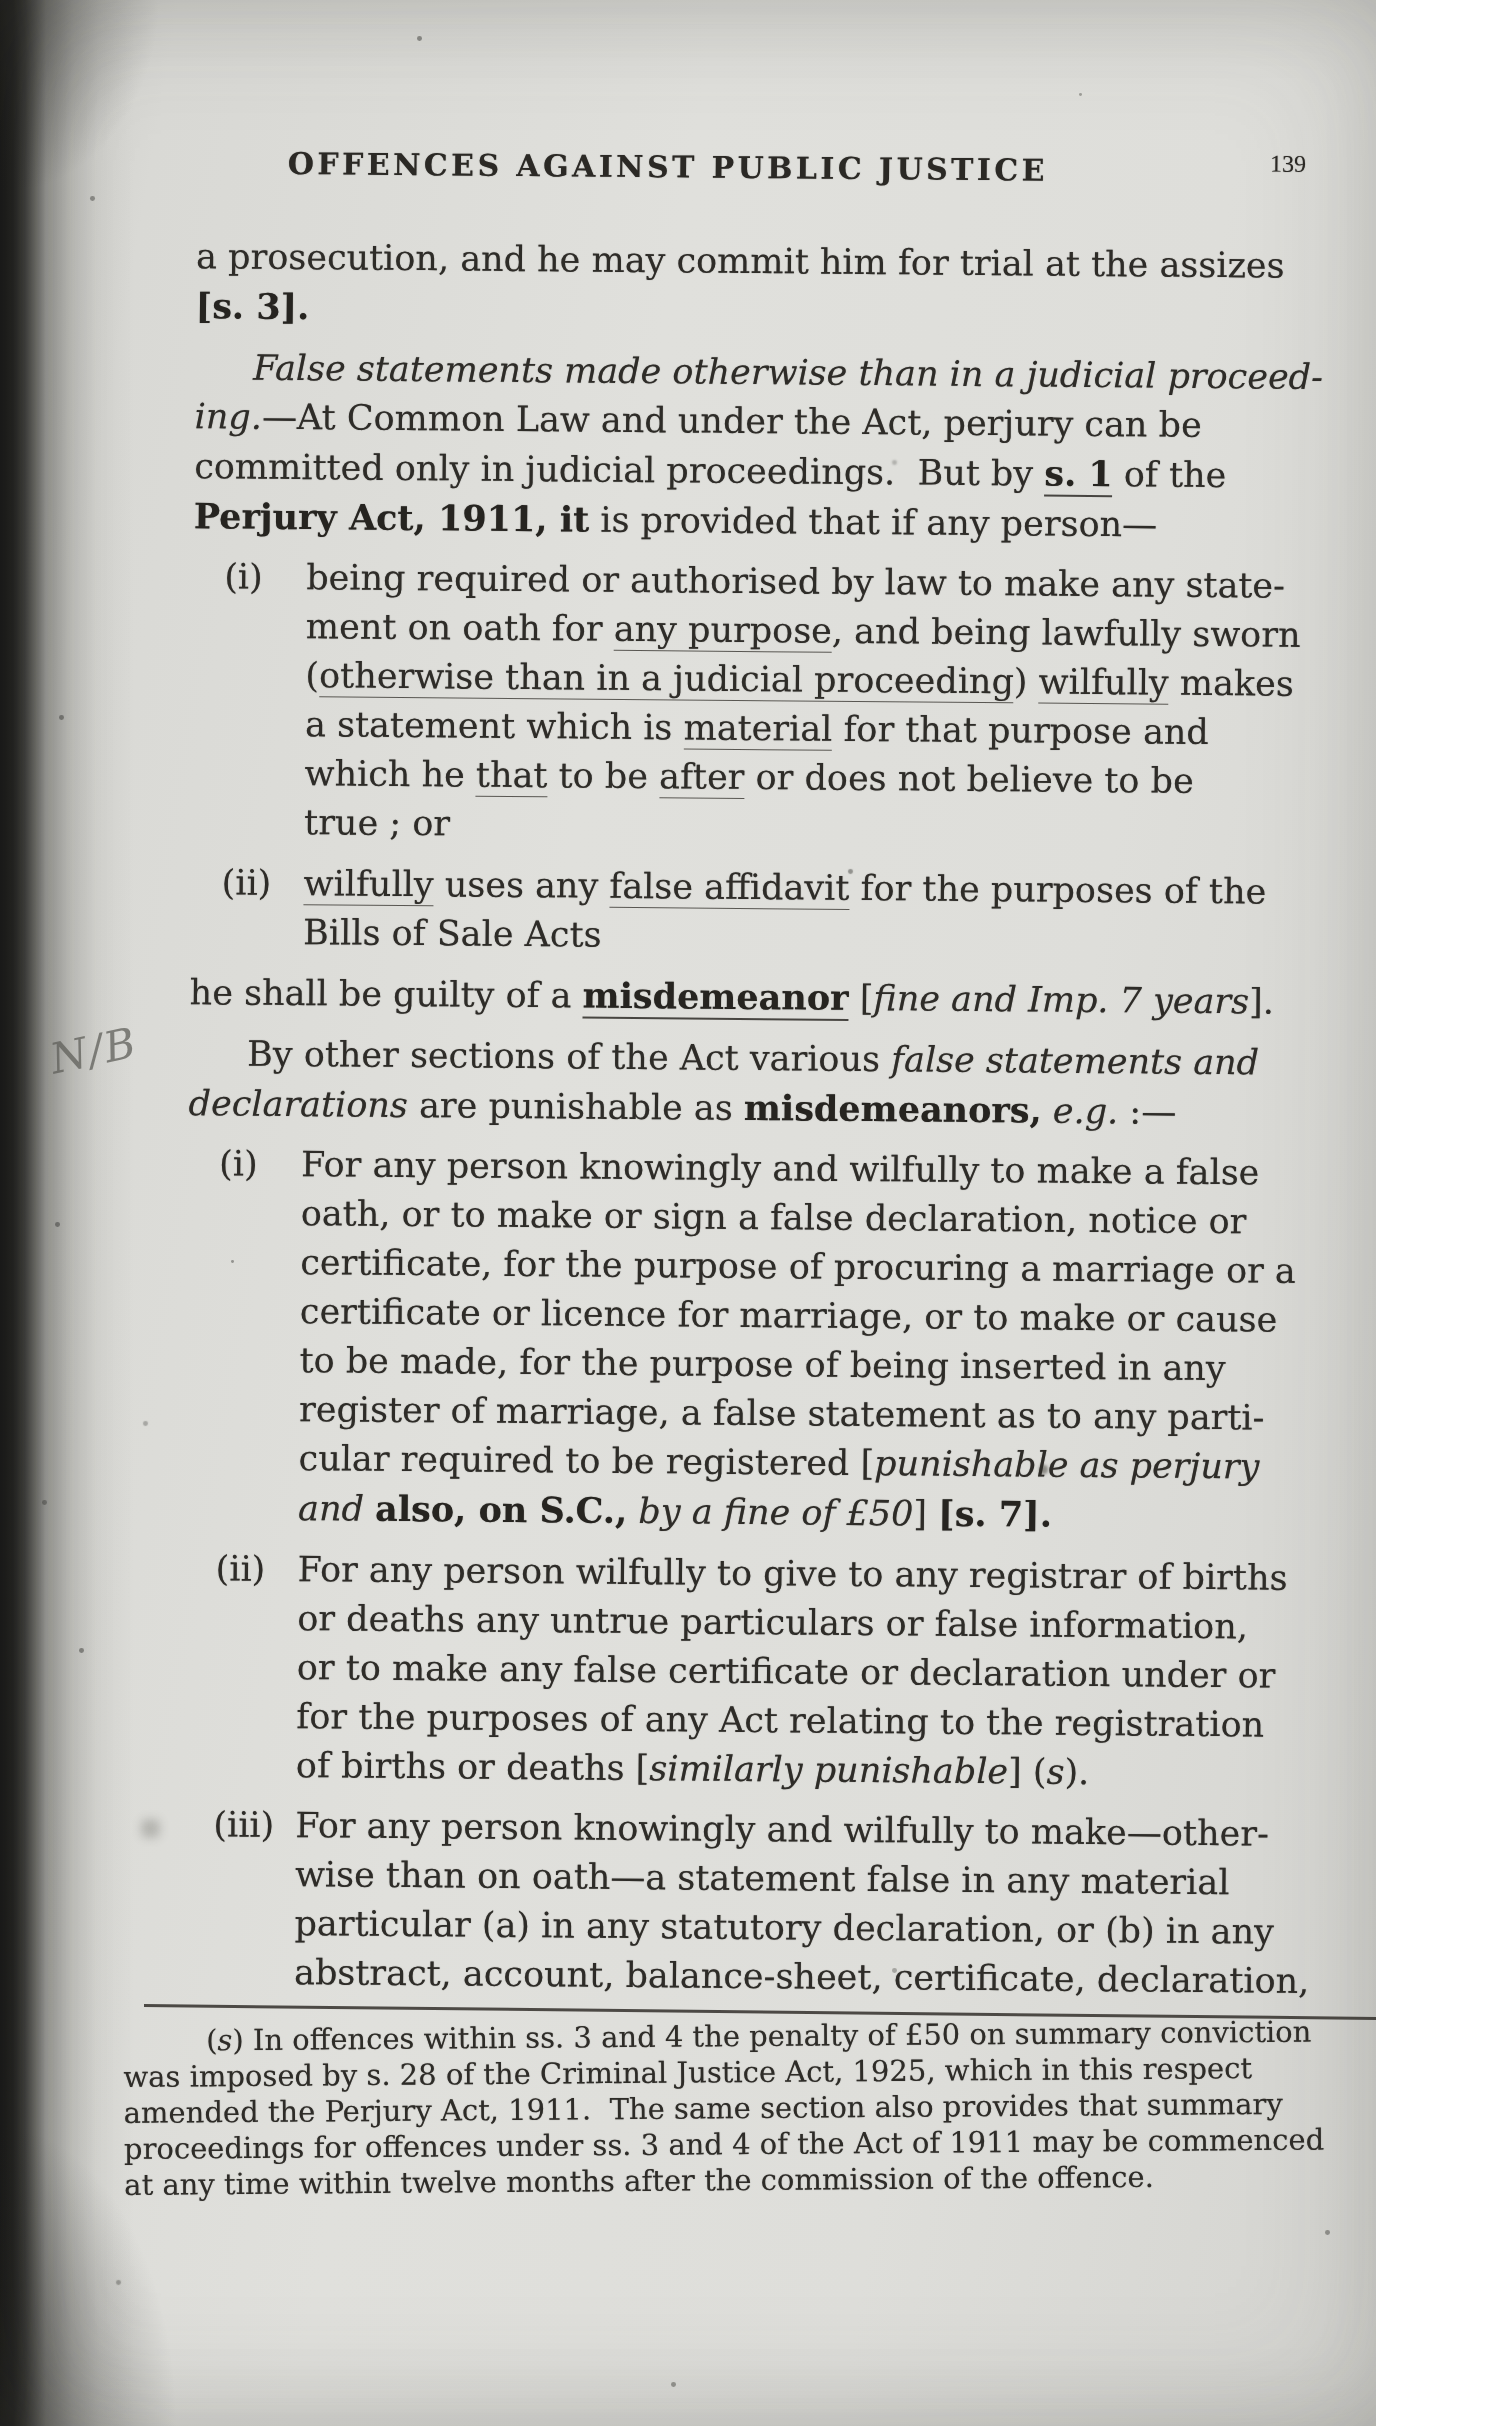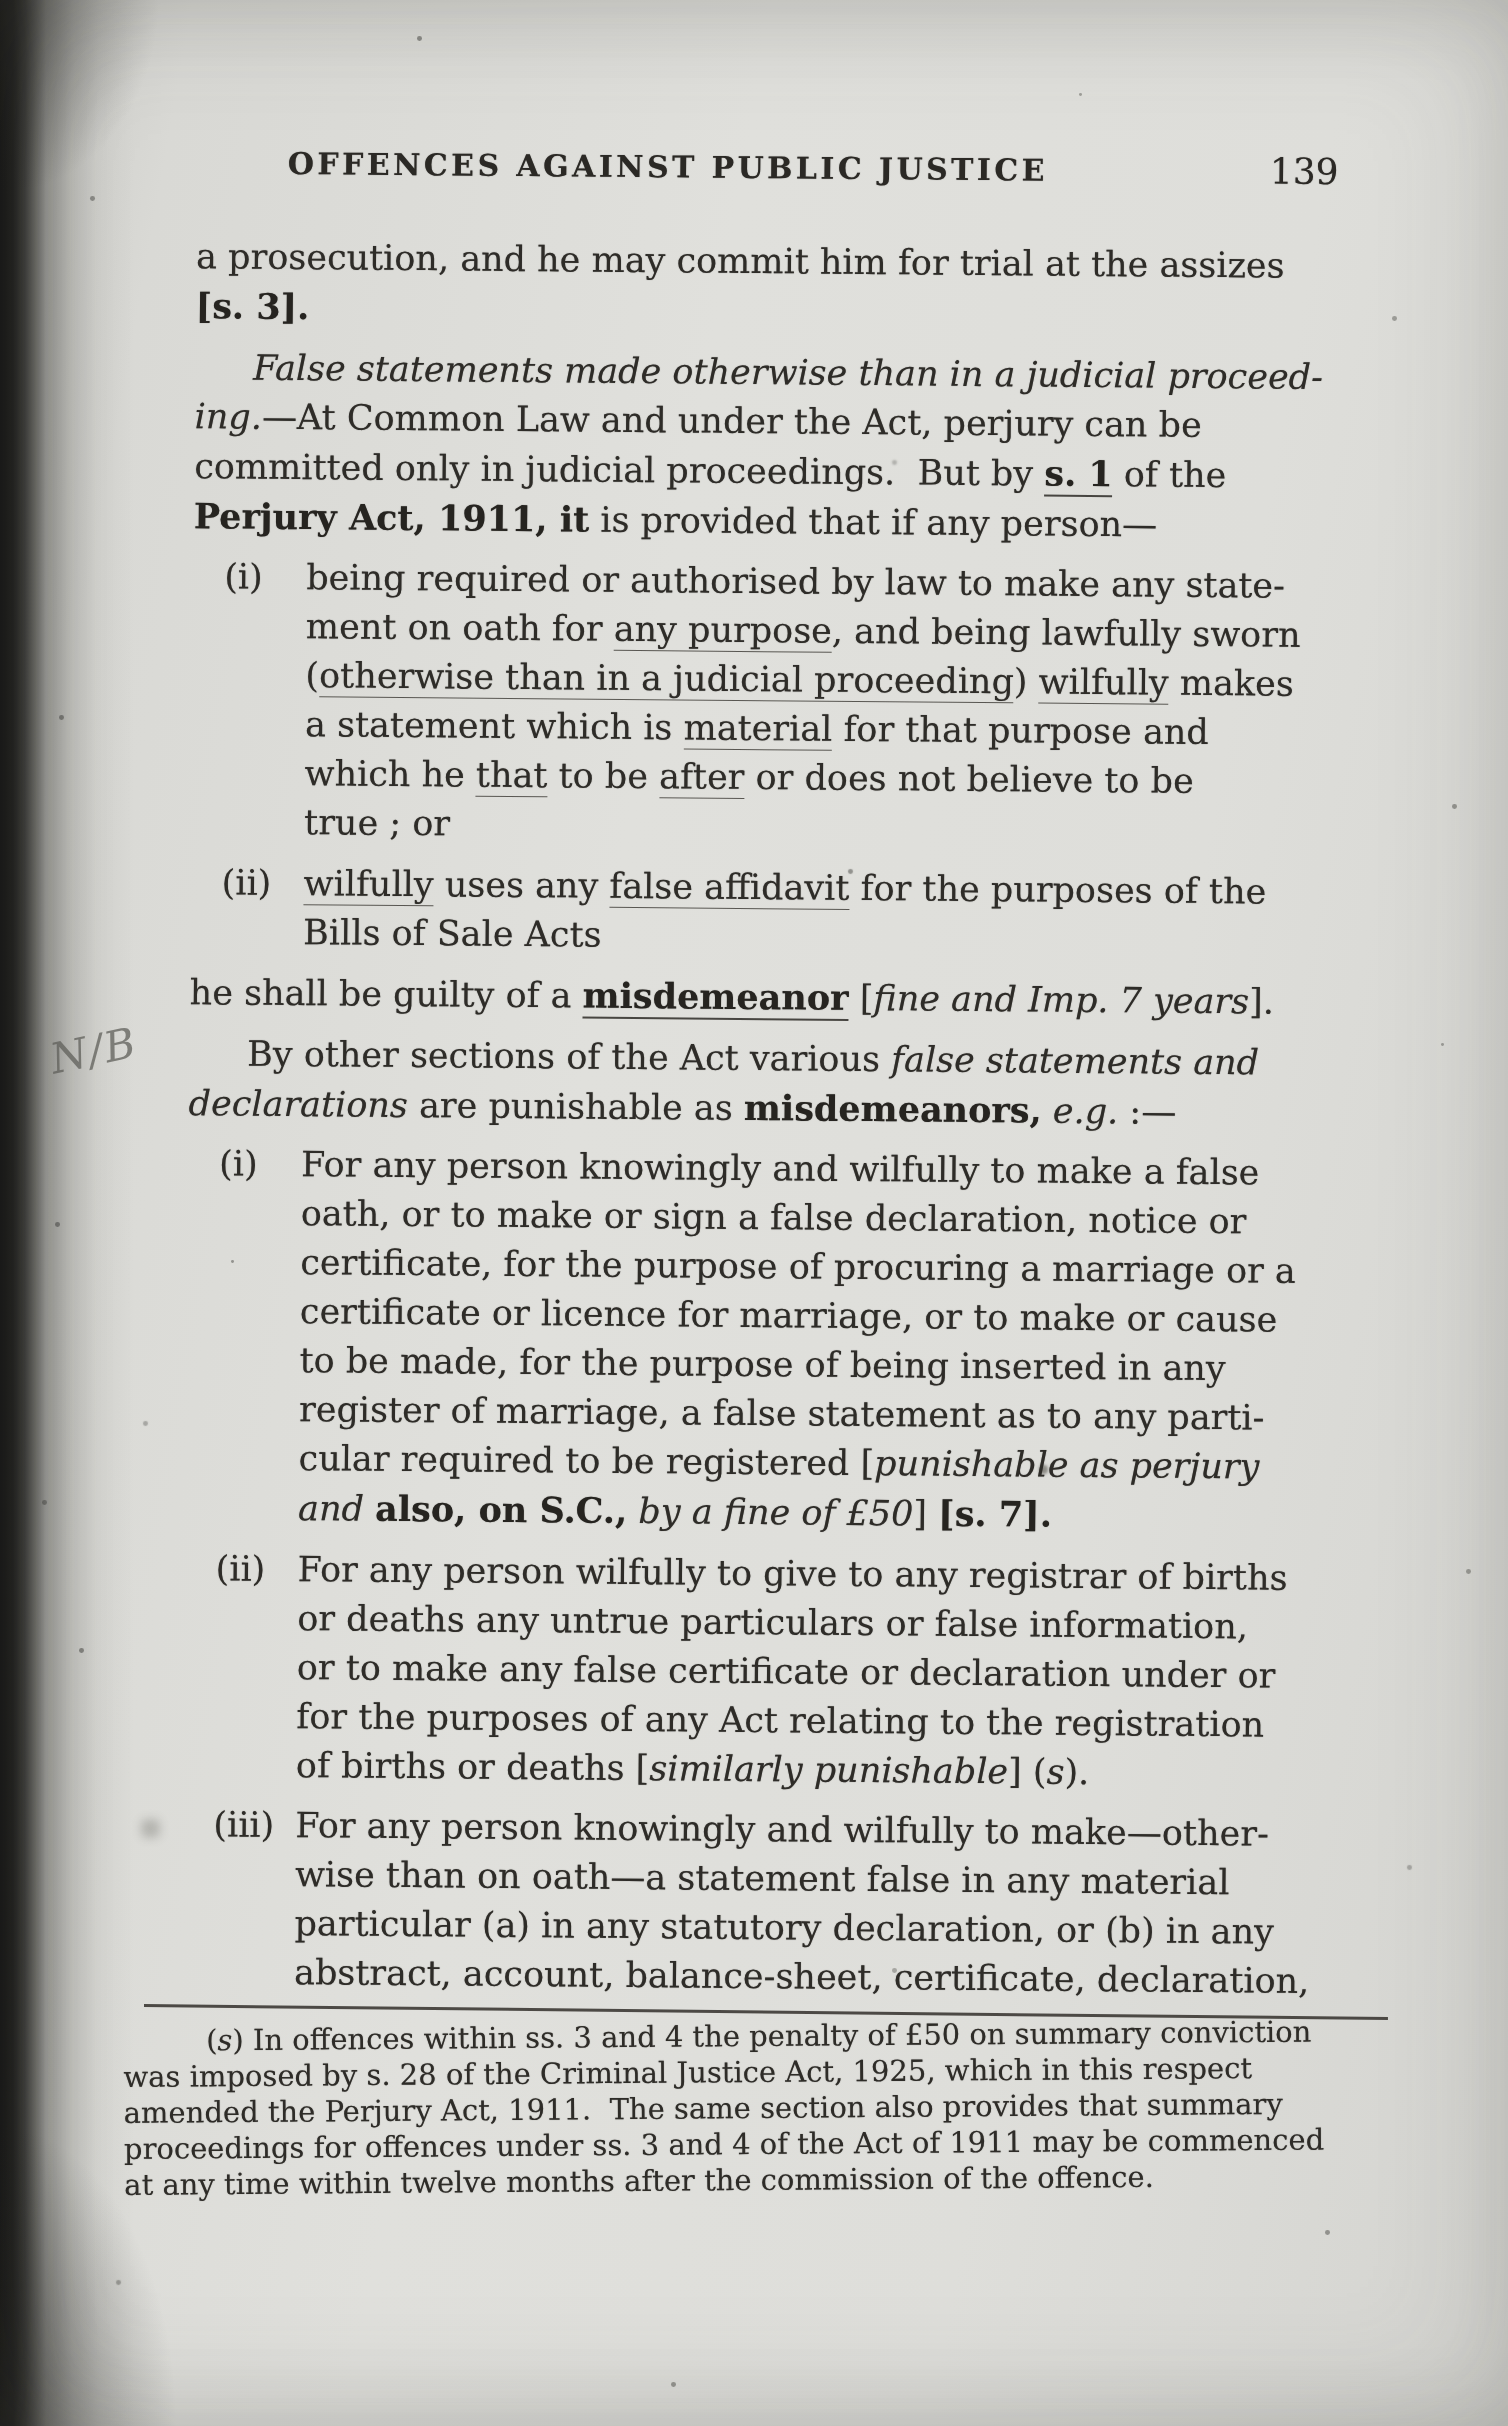--- a/index.html
+++ b/index.html
@@ -1,18 +1,18 @@
 <!DOCTYPE html>
 <html><head>
 <meta charset="utf-8">
 <style>
   html,body{margin:0;padding:0;}
   .page{
     position:relative;
-    width:1508px;height:2427px;
+    width:1376px;height:2427px;
     background:
       linear-gradient(100deg, #cbcbc7 0%, #d9d9d5 10%, #e0e0dc 40%, #dededa 70%, #d4d4d0 100%);
     overflow:hidden;
     font-family:"DejaVu Serif", serif;
     color:#2e2c28;
   }
   .vignette{position:absolute;inset:0;pointer-events:none;
     box-shadow: inset 0 0 134px rgba(70,70,66,.20), inset 29px 0 86px rgba(50,50,46,.14);}
   .binding{position:absolute;left:0;top:0;bottom:0;width:134px;
     background:linear-gradient(to right,#131312 0px,#1f1f1e 13.4px,#3e3e3b 25px,rgba(90,90,86,.5) 46px,rgba(130,130,125,.28) 73px,rgba(160,160,155,.12) 98px,rgba(160,160,155,0) 134px);}
@@ -32,21 +32,21 @@
       1467px 1570px 0 1px rgba(60,60,55,.4), 80px 1649px 0 1px rgba(60,60,55,.5),
       149px 1827px 9.6px 7.7px rgba(90,90,84,.3), 1408px 1866px 1px 1px rgba(70,70,65,.35),
       893px 1969px 0 1px rgba(60,60,55,.35), 1326px 2231px 0 1px rgba(60,60,55,.45),
       117px 2281px 1px 1px rgba(70,70,65,.4), 672px 2383px 0 1px rgba(60,60,55,.45);}
   .content{position:absolute;left:0;top:0;width:1508px;
     transform:rotate(.5deg);transform-origin:58px 154px;
     text-shadow:0 0 1px rgba(46,44,40,.55);}
   .header{position:absolute;top:144px;left:0;width:1508px;height:48px;}
   .running-title{position:absolute;left:288px;top:0;
     font-weight:bold;font-size:30px;letter-spacing:3.4px;color:#2b2925;}
-  .pageno{position:absolute;left:1270px;top:-3.8px;font-size:36px;color:#2b2925;}
+  .pageno{position:absolute;left:1270px;top:-3.8px;font-size:24px;color:#2b2925;font-family:Liberation Serif, serif;}
   #body-blocks{position:absolute;top:231px;left:197px;width:1172px;font-size:35px;}
   .tline{white-space:pre;line-height:49px;min-height:49px;}
   .block{margin-bottom:11.5px;}
   .para.indent .tline:first-of-type{padding-left:58px;}
   .item{position:relative;padding-left:113px;}
   .item .marker{position:absolute;left:31px;top:0;line-height:49px;}
   .it{font-style:italic;}
   .bd{font-weight:bold;color:#262420;}
   .un{border-bottom:1.9px solid rgba(55,52,48,.8);padding-bottom:1px;}
   .bd.un{border-bottom-width:2.9px;border-bottom-color:rgba(45,42,38,.85);}

